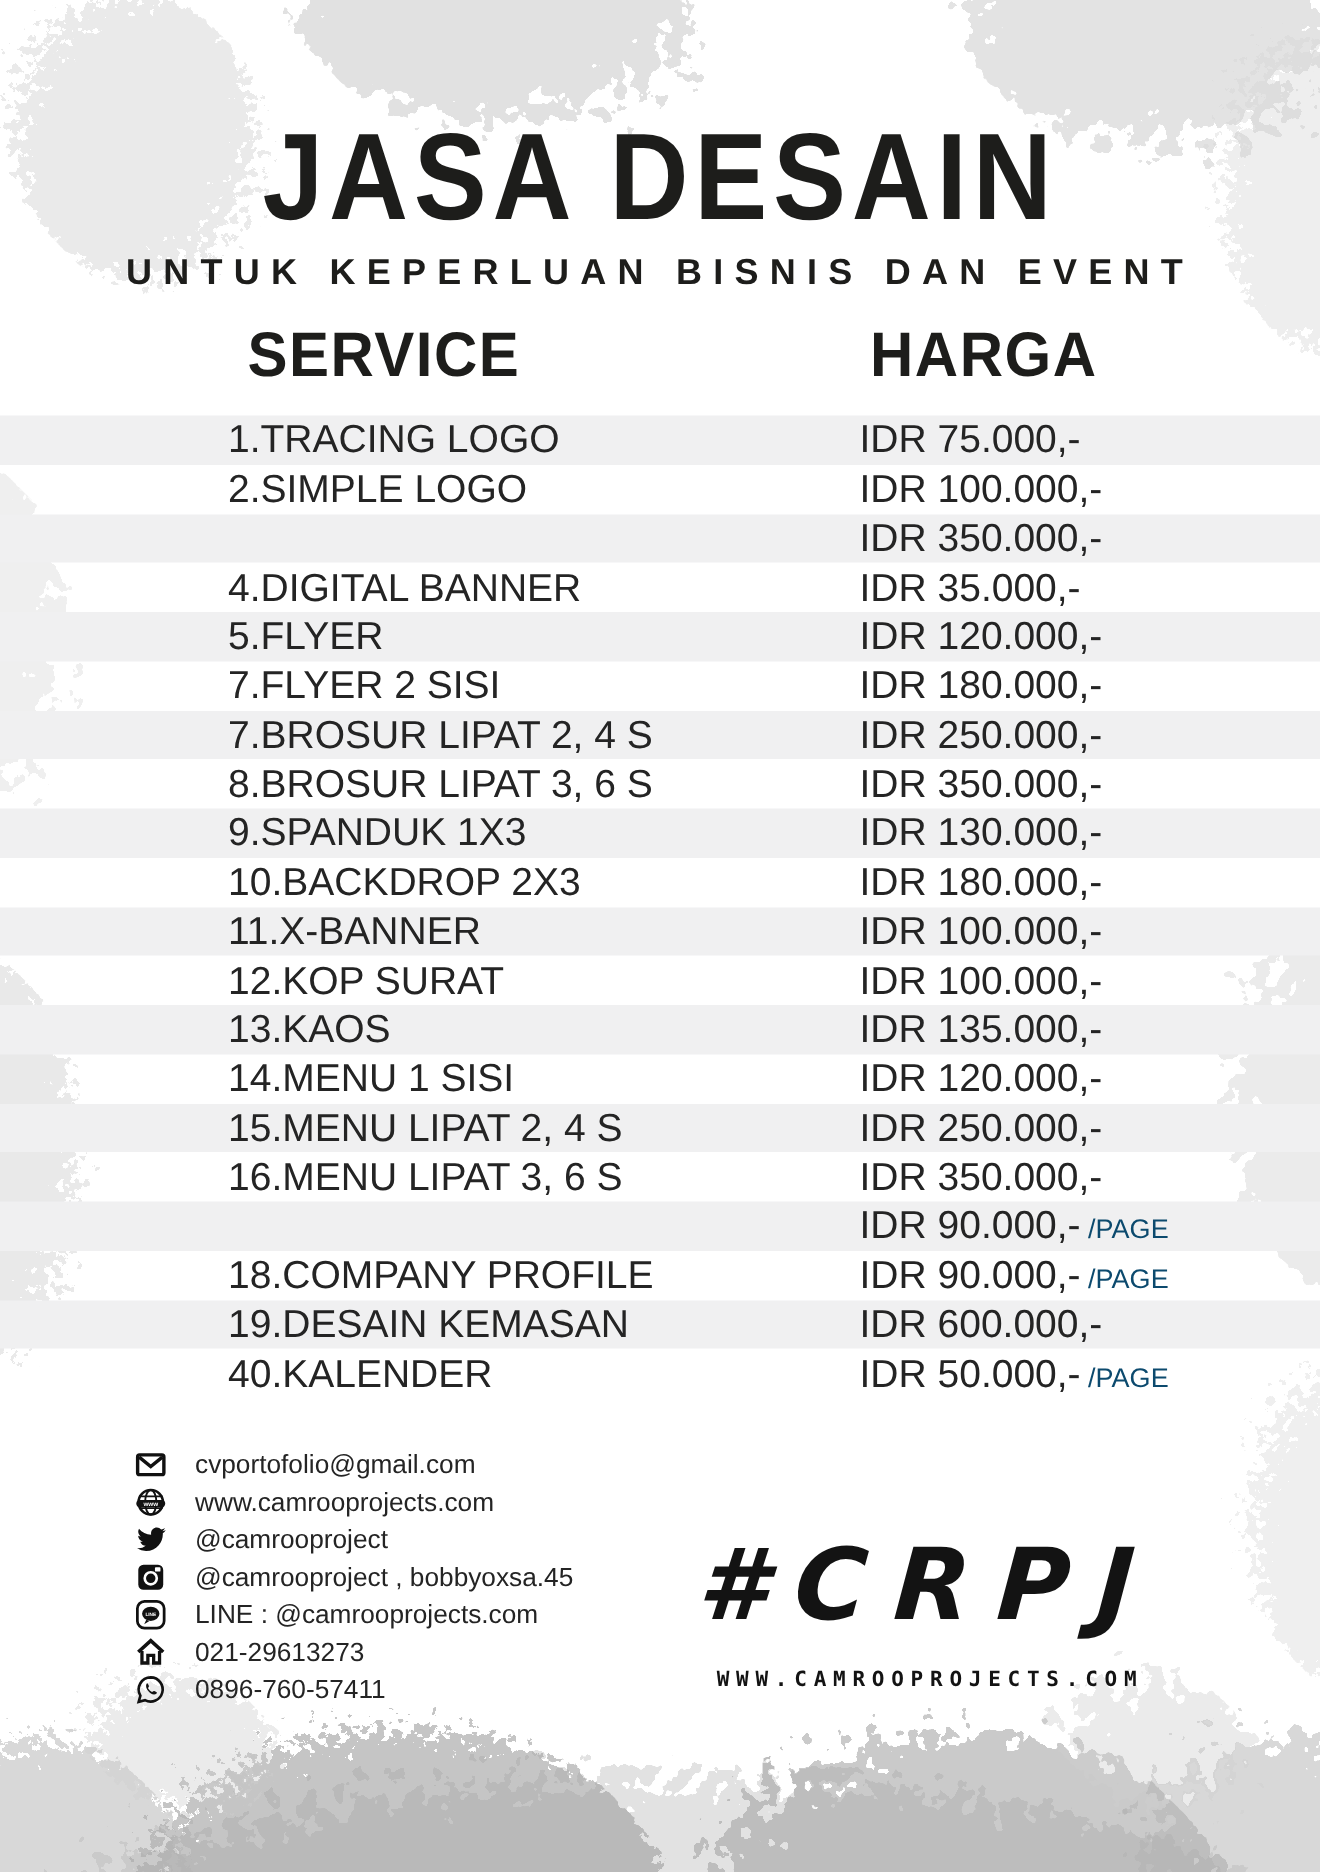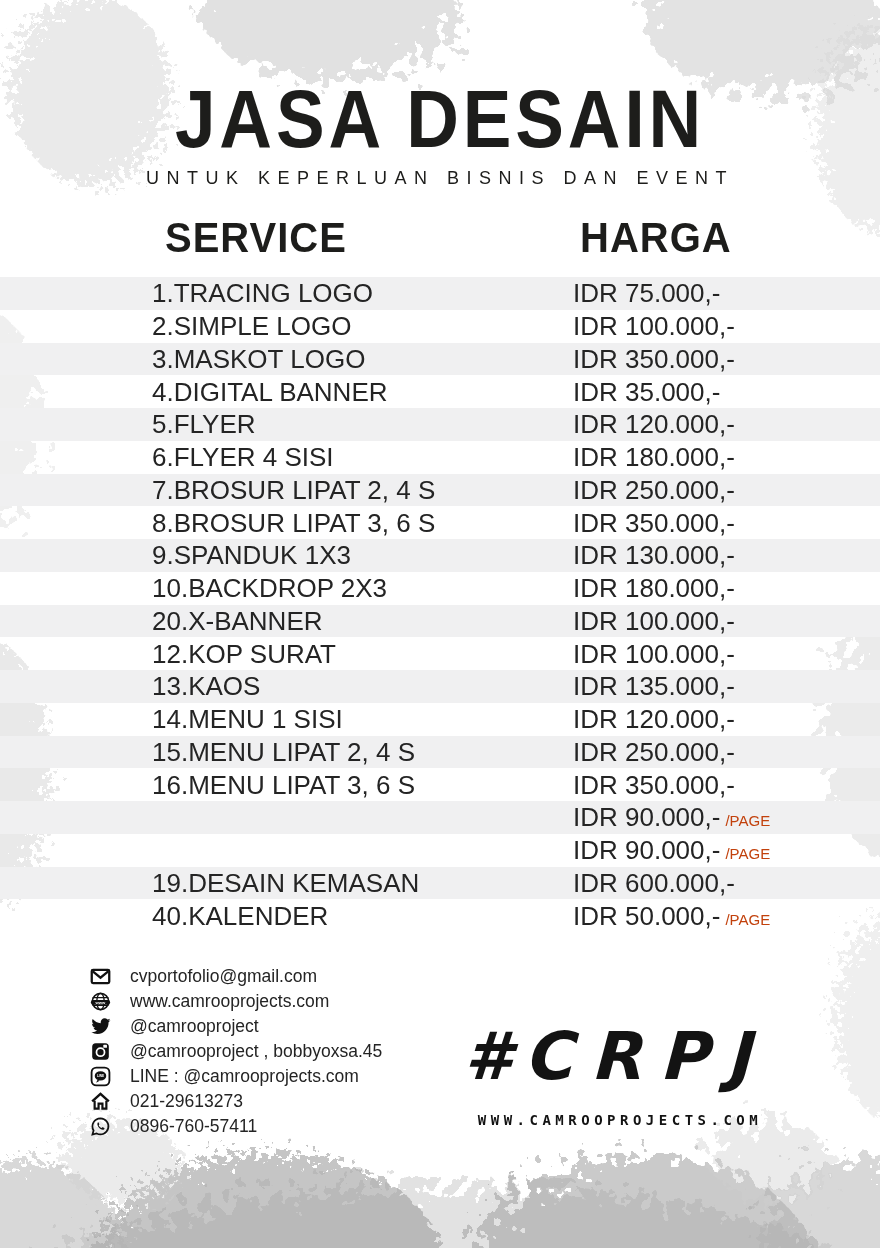--- a/index.html
+++ b/index.html
@@ -10,35 +10,35 @@
   }
   .grunge-layer{position:absolute;inset:0;width:880px;height:1248px;pointer-events:none;}
 
   
   .header{position:absolute;top:78px;left:0;width:880px;text-align:center;}
   .title{
     margin:0;font-size:76px;font-weight:bold;letter-spacing:4px;color:#1d1d1b;
     transform:scale(.96,1.08);transform-origin:center top;line-height:1;
   }
   .subtitle{
-    margin-top:14px;font-size:18px;font-weight:normal;letter-spacing:7.5px;color:#1d1d1b;
+    margin-top:14px;font-size:24px;font-weight:bold;letter-spacing:7.5px;color:#1d1d1b;
   }
 
   
   .thead{position:absolute;top:216px;left:0;width:792px;height:46px;}
   .col-head{position:absolute;font-size:40px;font-weight:bold;color:#1d1d1b;letter-spacing:1px;line-height:1;transform:scaleY(1.05);transform-origin:left top;}
   .col-head.service{left:165px;}
   .col-head.harga{left:580px;}
 
   .rows{position:absolute;top:277px;left:0;width:852px;}
   .row{position:relative;width:880px;height:32.75px;}
   .row.shaded{background:#f0f0f1;}
   .row .label{position:absolute;left:152px;top:50%;transform:translateY(-50%);font-size:26px;color:#242424;white-space:nowrap;}
   .row .price{position:absolute;left:573px;top:50%;transform:translateY(-50%);font-size:26px;color:#242424;white-space:nowrap;}
-  .row .suffix{font-size:15px;color:#c2410c;margin-left:5px;}
+  .row .suffix{font-size:18px;color:#0c4a6e;margin-left:5px;}
 
   
   .contacts{position:absolute;left:88px;top:964px;list-style:none;margin:0;padding:0;}
   .contact{display:flex;align-items:center;height:25px;}
   .contact .cicon{width:24px;height:22px;display:flex;align-items:center;justify-content:center;flex:0 0 24px;}
   .contact .cicon svg{width:21px;height:21px;display:block;}
   .contact .ctext{margin-left:18px;font-size:17.5px;color:#242424;white-space:nowrap;}
 
   
   .brand{position:absolute;left:442px;top:1024px;width:356px;text-align:center;}
@@ -101,53 +101,52 @@
   <div class="rows" id="rows">
       <div class="row shaded">
         <span class="label">1.TRACING LOGO</span>
         <span class="price">IDR 75.000,-</span>
       </div>
       <div class="row">
         <span class="label">2.SIMPLE LOGO</span>
         <span class="price">IDR 100.000,-</span>
       </div>
       <div class="row shaded">
-        <span class="label">3.MASKOT LOGO</span>
         <span class="price">IDR 350.000,-</span>
       </div>
       <div class="row">
         <span class="label">4.DIGITAL BANNER</span>
         <span class="price">IDR 35.000,-</span>
       </div>
       <div class="row shaded">
         <span class="label">5.FLYER</span>
         <span class="price">IDR 120.000,-</span>
       </div>
       <div class="row">
-        <span class="label">6.FLYER 4 SISI</span>
+        <span class="label">7.FLYER 2 SISI</span>
         <span class="price">IDR 180.000,-</span>
       </div>
       <div class="row shaded">
         <span class="label">7.BROSUR LIPAT 2, 4 S</span>
         <span class="price">IDR 250.000,-</span>
       </div>
       <div class="row">
         <span class="label">8.BROSUR LIPAT 3, 6 S</span>
         <span class="price">IDR 350.000,-</span>
       </div>
       <div class="row shaded">
         <span class="label">9.SPANDUK 1X3</span>
         <span class="price">IDR 130.000,-</span>
       </div>
       <div class="row">
         <span class="label">10.BACKDROP 2X3</span>
         <span class="price">IDR 180.000,-</span>
       </div>
       <div class="row shaded">
-        <span class="label">20.X-BANNER</span>
+        <span class="label">11.X-BANNER</span>
         <span class="price">IDR 100.000,-</span>
       </div>
       <div class="row">
         <span class="label">12.KOP SURAT</span>
         <span class="price">IDR 100.000,-</span>
       </div>
       <div class="row shaded">
         <span class="label">13.KAOS</span>
         <span class="price">IDR 135.000,-</span>
       </div>
@@ -160,20 +159,21 @@
         <span class="price">IDR 250.000,-</span>
       </div>
       <div class="row">
         <span class="label">16.MENU LIPAT 3, 6 S</span>
         <span class="price">IDR 350.000,-</span>
       </div>
       <div class="row shaded">
         <span class="price">IDR 90.000,-<span class="suffix">/PAGE</span></span>
       </div>
       <div class="row">
+        <span class="label">18.COMPANY PROFILE</span>
         <span class="price">IDR 90.000,-<span class="suffix">/PAGE</span></span>
       </div>
       <div class="row shaded">
         <span class="label">19.DESAIN KEMASAN</span>
         <span class="price">IDR 600.000,-</span>
       </div>
       <div class="row">
         <span class="label">40.KALENDER</span>
         <span class="price">IDR 50.000,-<span class="suffix">/PAGE</span></span>
       </div>

